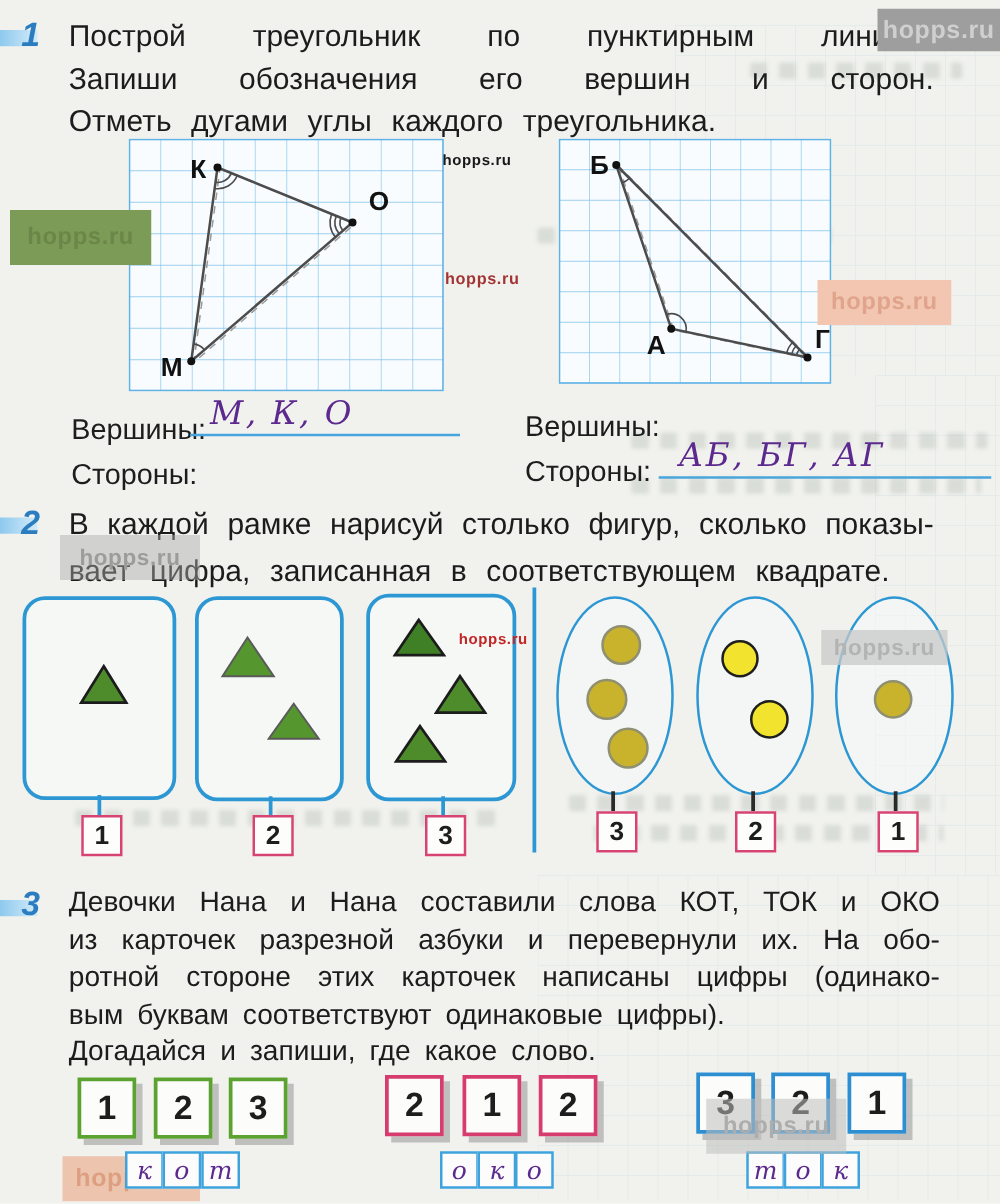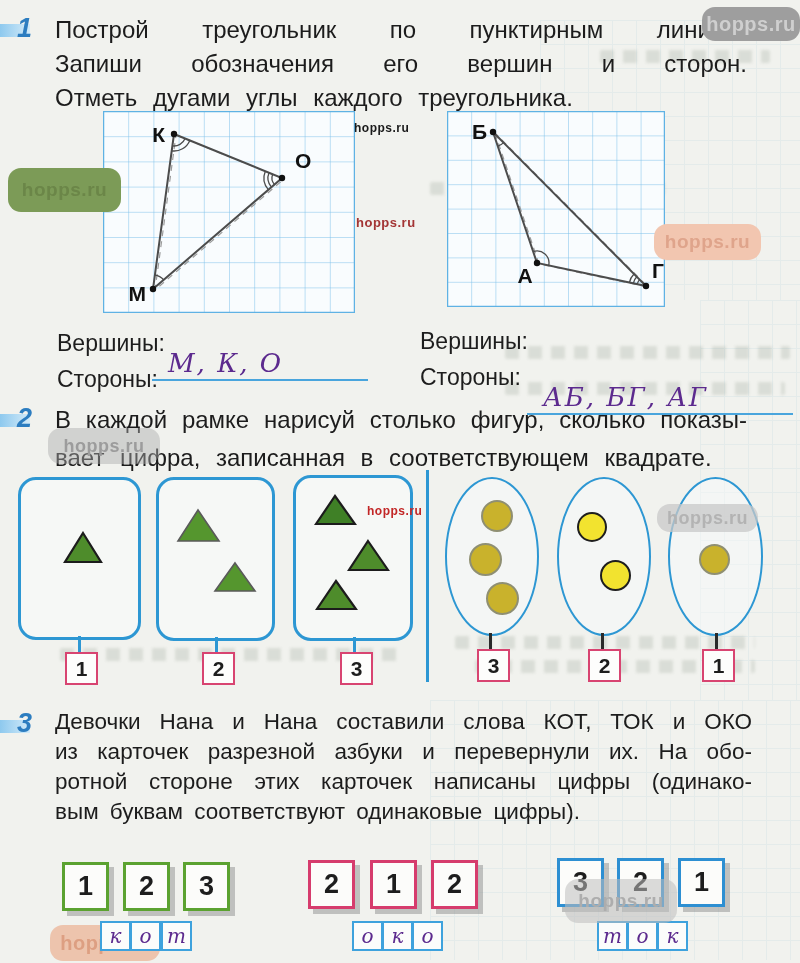--- a/index.html
+++ b/index.html
@@ -18,21 +18,21 @@
   .tnum{position:absolute;z-index:3;font-style:italic;font-weight:bold;font-size:27px;color:#2c7dc0;}
   
   .tline{position:absolute;left:55px;width:692px;font-size:24px;line-height:32px;z-index:2;color:#1c1c1c;}
   .t3line{position:absolute;left:55px;width:697px;font-size:22.5px;line-height:30px;z-index:2;color:#1c1c1c;}
   .just{text-align:justify;text-align-last:justify;}
   .wsp{word-spacing:9px;}
   
   .ans-label{position:absolute;font-size:23px;z-index:2;}
   .hand{font-family:"DejaVu Serif",serif;font-style:italic;color:#5c2a8e;}
   .ans-line{position:absolute;border-bottom:2.5px solid #49a5dd;z-index:2;
-            font-size:26px;letter-spacing:2px;padding:0 0 1px 16px;margin-top:32px;}
+            font-size:26px;letter-spacing:2px;padding:0 0 1px 16px;}
   
   .grid-svg{position:absolute;z-index:2;}
   
   .frame{position:absolute;border:3px solid #2d97d3;border-radius:18px;z-index:2;background:rgba(251,253,254,.5);}
   .tri{position:absolute;z-index:3;}
   .oval{position:absolute;border:2.5px solid #2d97d3;border-radius:50%;z-index:2;background:rgba(251,253,254,.4);}
   .circ{position:absolute;border-radius:50%;z-index:3;}
   .circ.olive{background:#c9b22c;border:2px solid #8f8f72;}
   .circ.bright{background:#f2e32f;border:2.5px solid #1e1e1e;}
   .conn{position:absolute;width:2.5px;z-index:2;}
@@ -45,21 +45,21 @@
   .card{position:absolute;width:41px;height:43px;border:3px solid;background:#fcfcfa;z-index:3;
         font-weight:bold;font-size:27px;display:flex;align-items:center;justify-content:center;
         box-shadow:5px 5px 0 rgba(130,130,130,.45);}
   .card.green{border-color:#5ba230;}
   .card.pink{border-color:#d63c6d;}
   .card.blue{border-color:#2d8fd2;}
   .lsq{position:absolute;width:27px;height:26px;border:2.5px solid #3ea2dd;background:#fbfcfb;z-index:3;
        display:flex;align-items:center;justify-content:center;font-size:20px;}
   
   .wm{position:absolute;display:flex;align-items:center;justify-content:center;
-      font-weight:bold;letter-spacing:.5px;border-radius:13px;}
+      font-weight:bold;letter-spacing:.5px;}
 </style>
 </head>
 <body>
 
 <div class="page">
 
   <div class="bgrid" style="left:540px;top:20px;width:260px;height:280px"></div>
   <div class="bgrid" style="left:700px;top:300px;width:100px;height:400px"></div>
   <div class="bgrid" style="left:430px;top:700px;width:370px;height:260px"></div>
   <div class="bleed" style="left:140px;top:178px;width:190px"></div>
@@ -200,20 +200,21 @@
   <div class="numsq" style="left:477px;top:649px">3</div>
   <div class="numsq" style="left:588px;top:649px">2</div>
   <div class="numsq" style="left:702px;top:649px">1</div>
 
   <div class="tbar" style="top:720px"></div>
   <div class="tnum" style="left:17px;top:708px">3</div>
   <div class="t3line just" style="top:707px">Девочки Нана и Нана составили слова КОТ, ТОК и ОКО</div>
   <div class="t3line just" style="top:767px">ротной стороне этих карточек написаны цифры (одинако-</div>
   <div class="t3line just" style="top:737px">из карточек разрезной азбуки и перевернули их. На обо-</div>
   <div class="t3line" style="top:797px;word-spacing:5px">вым буквам соответствуют одинаковые цифры).</div>
+  <div class="t3line" style="top:826px;word-spacing:5px">Догадайся и запиши, где какое слово.</div>
 
   <div class="card green" style="left:62px;top:862px">1</div>
   <div class="card green" style="left:123px;top:862px">2</div>
   <div class="card green" style="left:183px;top:862px">3</div>
   <div class="lsq" style="left:100px;top:921px">
       <span class="hand">к</span>
     </div>
   <div class="lsq" style="left:130px;top:921px">
       <span class="hand">о</span>
     </div>

